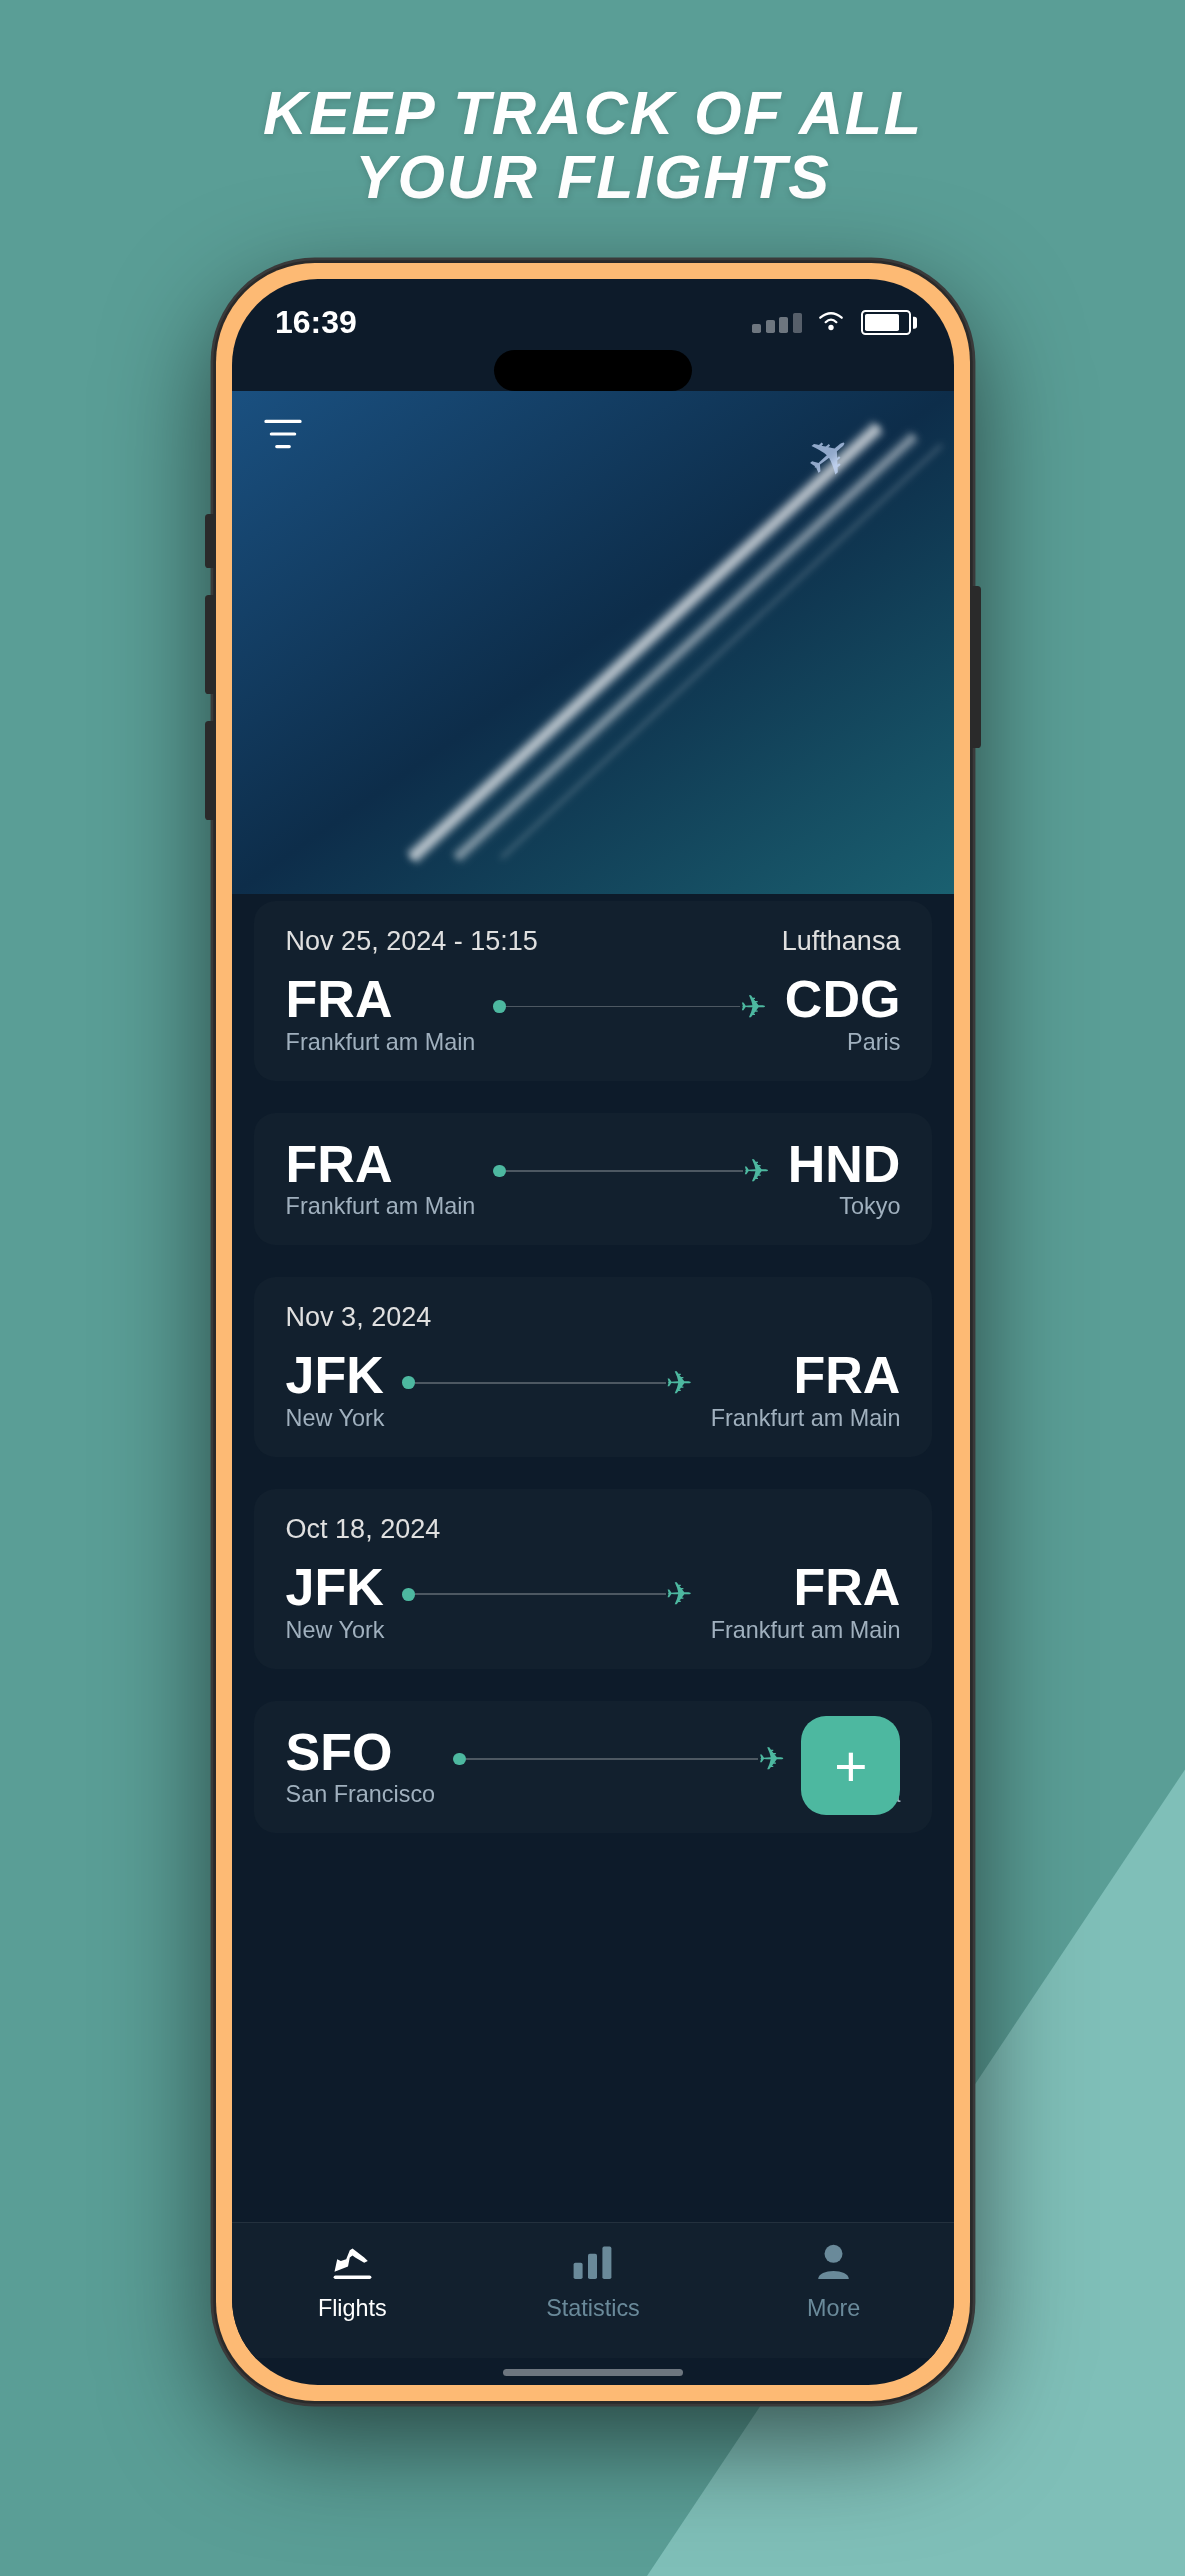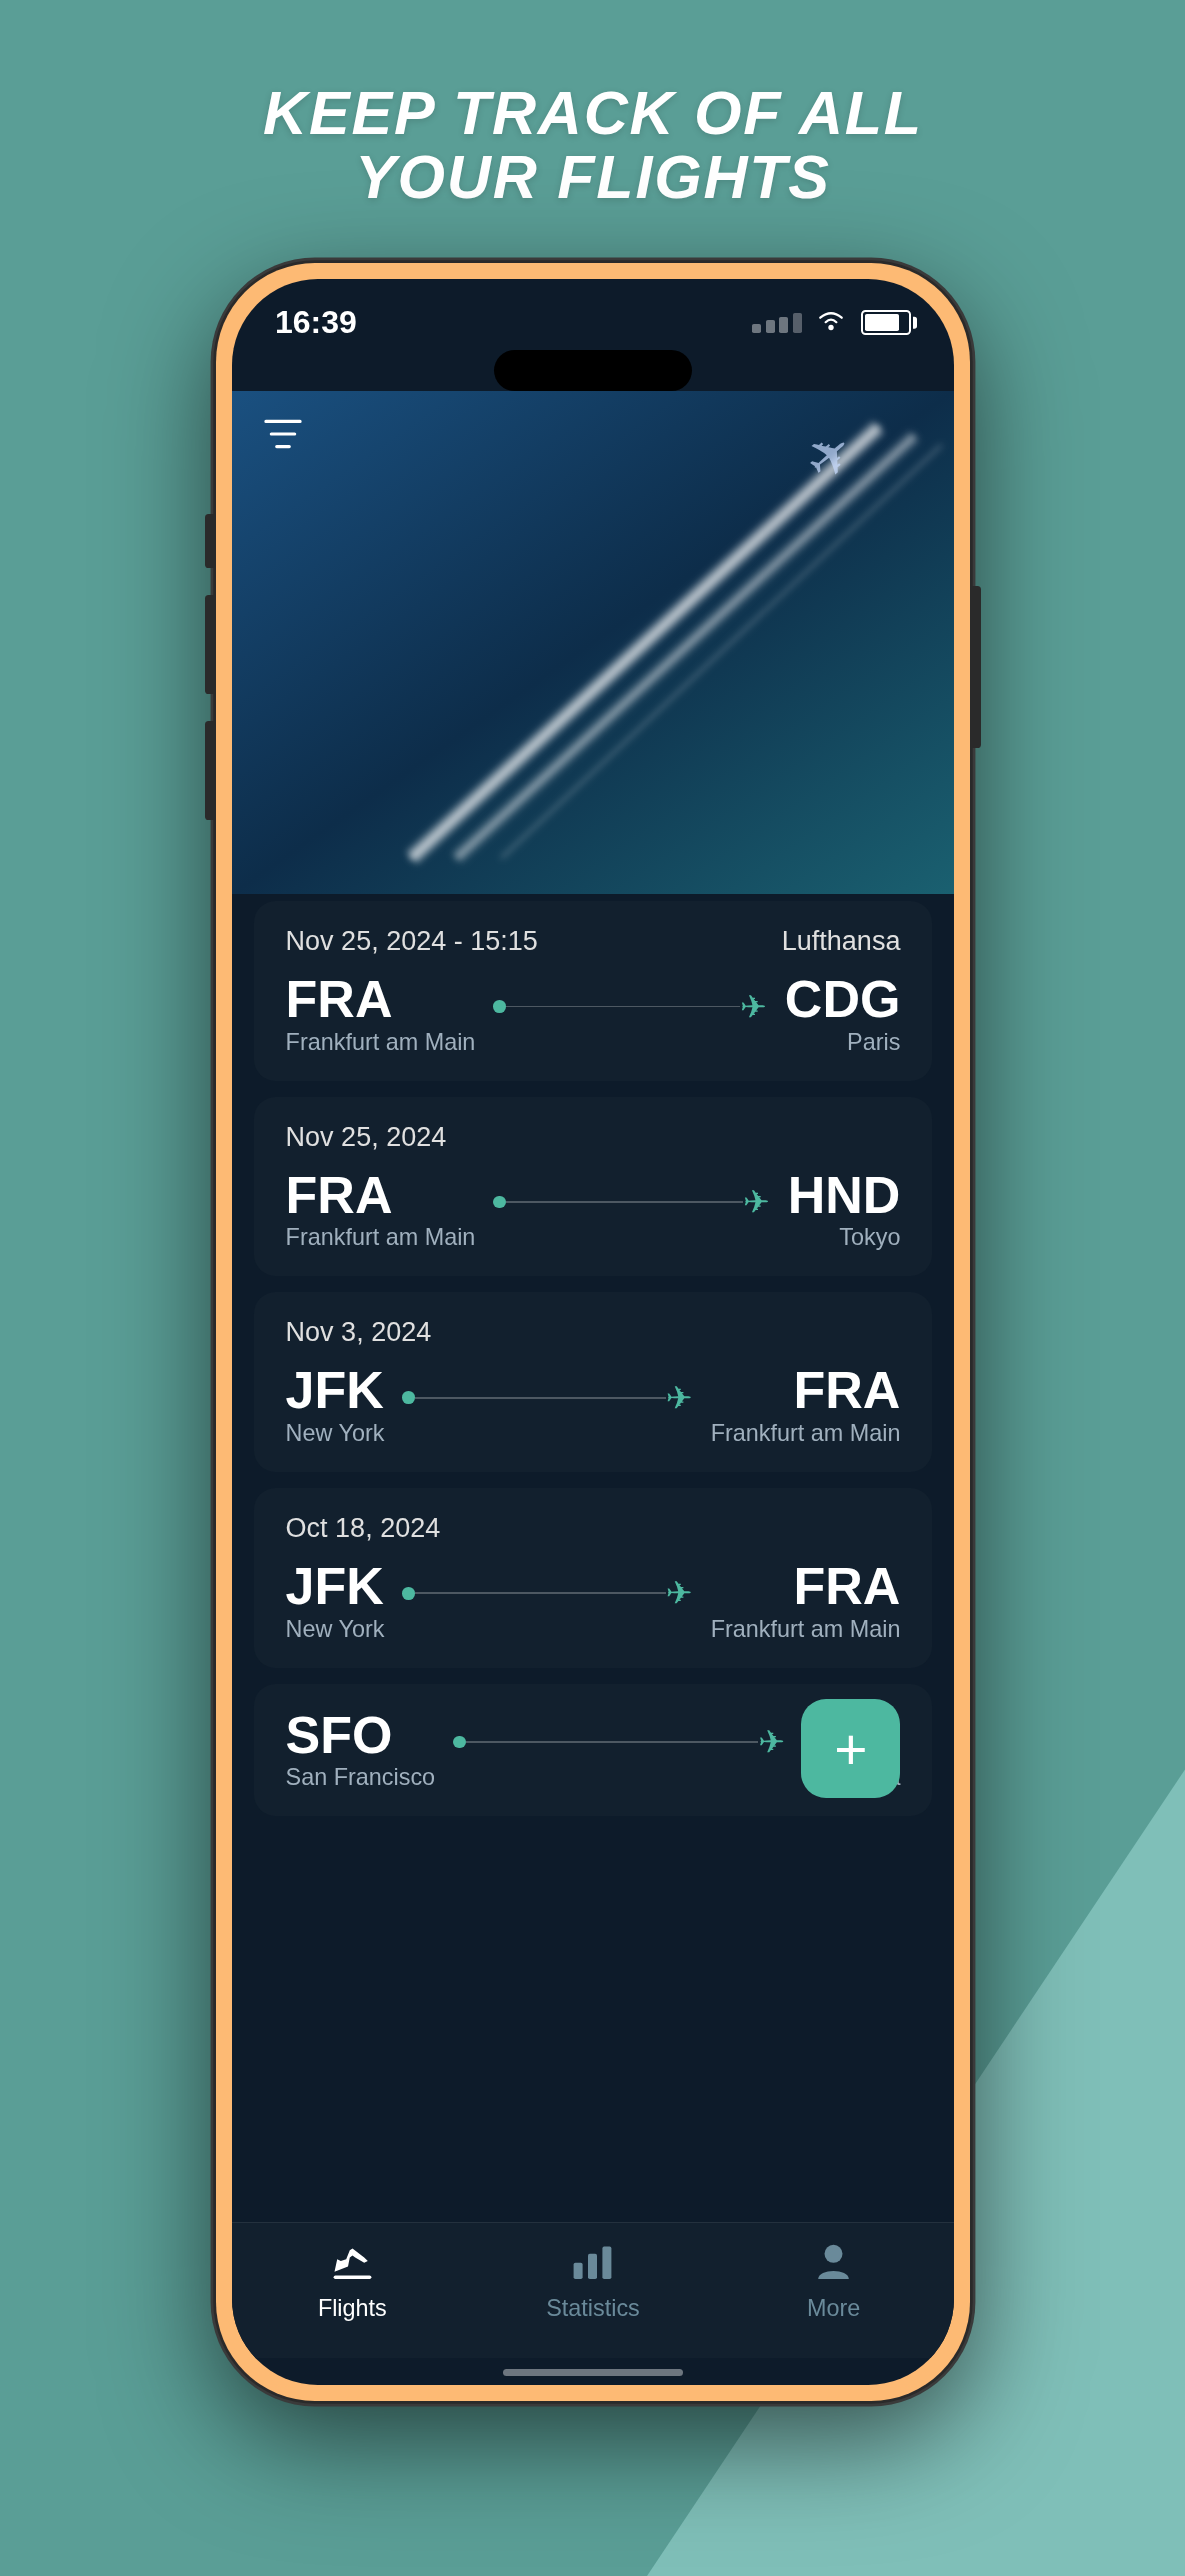--- a/index.html
+++ b/index.html
@@ -189,21 +189,21 @@
       z-index: 2;
     }
 
     
     .flight-list {
       flex: 1;
       overflow: hidden;
       padding: 7.2px 21.6px;
       display: flex;
       flex-direction: column;
-      gap: 0;
+      gap: 16px;
     }
 
     .flight-card {
       background: #12202e;
       border-radius: 21.6px;
       padding: 25px 32px 25px;
       margin-bottom: 16px;
     }
 
     .flight-card-header {
@@ -476,23 +476,20 @@
             <span class="plane-icon">✈</span>
           </div>
           <div class="airport-info right">
             <span class="airport-code">CDG</span>
             <span class="airport-city">Paris</span>
           </div>
         </div>
       </div>
 
       <div class="flight-card">
-        <div class="flight-card-header">
-          <span class="flight-date">Nov 25, 2024</span>
-        </div>
         <div class="flight-route">
           <div class="airport-info">
             <span class="airport-code">FRA</span>
             <span class="airport-city">Frankfurt am Main</span>
           </div>
           <div class="route-line">
             <div class="route-dot"></div>
             <div class="route-line-bar"></div>
             <span class="plane-icon">✈</span>
           </div>

